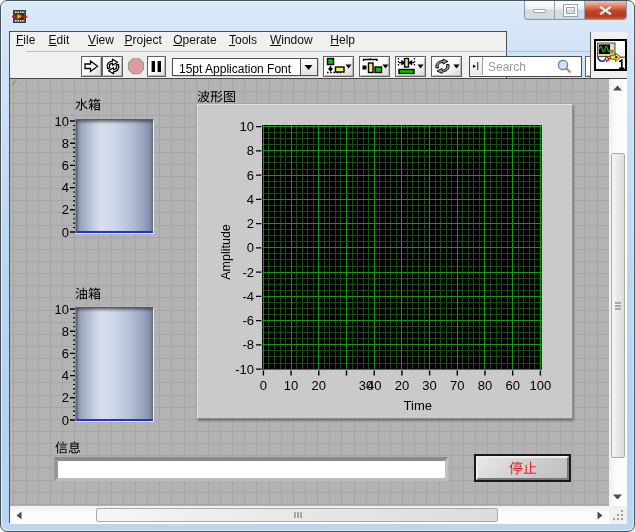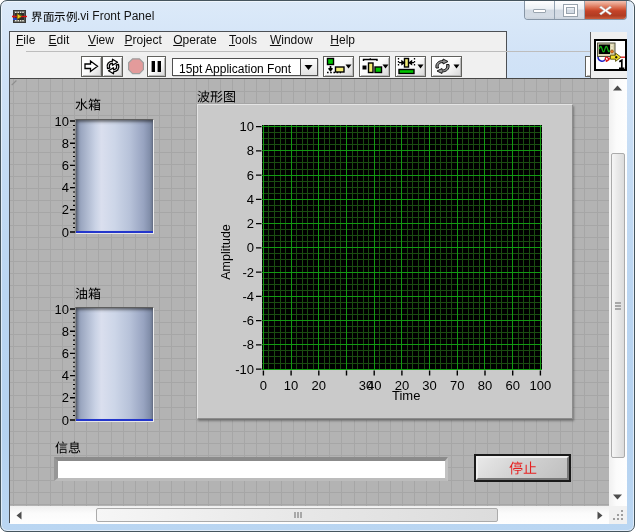--- a/index.html
+++ b/index.html
@@ -76,29 +76,20 @@
         <rect x="5.4" y="11" width="1.6" height="1.4"></rect>
         <rect x="7.8" y="11" width="1.6" height="1.4"></rect>
         <rect x="10.2" y="11" width="1.6" height="1.4"></rect>
       </g>
   <path d="M7 7.5 C7.8 5.5 9.5 5.5 10.3 7.5" stroke="#2FA32F" stroke-width="1" fill="none"></path>
   <rect x="0" y="6.7" width="5" height="1.6" fill="#E01010"></rect>
   <rect x="1" y="9.3" width="4.4" height="1.6" fill="#2041E8"></rect>
   <path d="M5.2 4.6 L9.8 7.5 L5.2 10.4 Z" fill="#F5C71A" stroke="#6B5A10" stroke-width=".8"></path>
   <rect x="9.2" y="6.8" width="5.8" height="1.4" fill="#E01010"></rect>
  </svg>
- <div id="title"><svg class="cj" style="width:11.5px;height:11.5px" viewBox="0 0 1000 1000">
-        <use href="#g754c" fill="#000"></use>
-      </svg><svg class="cj" style="width:11.5px;height:11.5px" viewBox="0 0 1000 1000">
-        <use href="#g9762" fill="#000"></use>
-      </svg><svg class="cj" style="width:11.5px;height:11.5px" viewBox="0 0 1000 1000">
-        <use href="#g793a" fill="#000"></use>
-      </svg><svg class="cj" style="width:11.5px;height:11.5px" viewBox="0 0 1000 1000">
-        <use href="#g4f8b" fill="#000"></use>
-      </svg><span>.vi Front Panel</span></div>
  <div id="wbtns">
    <div class="wb" style="width:29px;position:relative">
         <div class="abs" style="left:8px;top:8px;width:13px;height:4px;background:#fff;border:1px solid #9AA5AF;border-radius:1px"></div>
       </div>
    <div class="wb" style="width:30px;position:relative">
         <div class="abs" style="left:9px;top:4px;width:13px;height:11px;border:2px solid #fff;box-shadow:0 0 0 1px #99A4AE,inset 0 0 0 1px #99A4AE"></div>
       </div>
    <div class="wb" id="wbclose" style="width:42px;position:relative">
      <svg class="abs" style="left:13px;top:3px" width="15" height="13" viewBox="0 0 15 13">
           <path d="M3 2 L7.5 5.4 L12 2 L13.5 3.6 L9.3 6.5 L13.5 9.4 L12 11 L7.5 7.6 L3 11 L1.5 9.4 L5.7 6.5 L1.5 3.6 Z" fill="#fff" stroke="#B0B8C0" stroke-width=".6"></path>
@@ -158,20 +149,33 @@
       <rect x="8.5" y="1.5" width="4" height="8.5" fill="#F2EC76" stroke="#000" stroke-width="1.4"></rect>
       <path d="M3 5.7h4 M14 5.7h4 M8.3 5.7l-2.4-1.7v3.4z M13.2 5.7l2.4-1.7v3.4z" stroke="#000" stroke-width="1.2" fill="#000"></path>
       <rect x="3" y="12.5" width="15" height="4" fill="#00C400" stroke="#000" stroke-width="1.4"></rect>
       <path d="M21.5 7.5h6l-3 4z" fill="#000"></path>
     </svg></div>
     <div class="tbtn" style="left:405px;width:31px"><svg width="29" height="19" viewBox="0 0 29 19">
       <path d="M4 11 C3 6 7 3.5 11 3.5 L11 2 L16 4.5 L11 7 L11 5.5 C8 5.5 5.5 7 6.5 11 Z" fill="#909090" stroke="#1A1A1A" stroke-width="1" stroke-linejoin="round"></path>
       <path d="M17 7.5 C18 12.5 14 15 10 15 L10 16.5 L5 14 L10 11.5 L10 13 C13 13 15.5 11.5 14.5 7.5 Z" fill="#909090" stroke="#1A1A1A" stroke-width="1" stroke-linejoin="round"></path>
       <path d="M21.5 7.5h6l-3 4z" fill="#000"></path>
     </svg></div>
+    <div class="abs" style="left:443px;top:4px;width:113px;height:21px;border:1.5px solid #4A4A4A;background:#fff">
+      <div class="abs" style="left:0;top:0;width:13px;height:18px;background:linear-gradient(180deg,#FDFDFD,#E6E6E6);border-right:1px solid #9E9E9E">
+        <svg width="12" height="18" viewBox="0 0 12 18">
+              <path d="M3 7.5l3 1.8-3 1.8z" fill="#000"></path>
+              <rect x="7" y="5" width="1.3" height="8" fill="#555"></rect>
+            </svg>
+      </div>
+      <div class="abs" style="left:18px;top:3px;font-size:12px;color:#9A9A9A">Search</div>
+      <svg class="abs" style="left:85px;top:1px" width="18" height="17" viewBox="0 0 18 17">
+        <circle cx="8" cy="7" r="4.6" fill="#D6DFF5" stroke="#5C80C1" stroke-width="1.3"></circle>
+        <path d="M11.5 10.5 L15.5 14.5" stroke="#B8874C" stroke-width="2.2"></path>
+      </svg>
+    </div>
     <div class="tbtn" style="left:559px;width:22px"><svg width="20" height="19" viewBox="0 0 20 19">
             <text x="10" y="15.5" text-anchor="middle" font-family="Liberation Serif" font-size="18" font-weight="bold" fill="#F2E13A" stroke="#000" stroke-width="2" paint-order="stroke">?</text>
           </svg></div>
   </div>
   <div id="tbline"></div>
   <div id="iconarea">
     <div id="vibox"><svg width="29" height="28" viewBox="0 0 29 28">
       <rect x="1.5" y="2" width="17.5" height="13.5" fill="#D9D3AE" stroke="#50503E" stroke-width="1"></rect>
       <rect x="2.8" y="3.5" width="11.2" height="9.5" fill="#000"></rect>
       <path d="M3.3 8.2 C4.2 4.6 5.2 4.6 6.1 8.2 C7 11.8 8 11.8 8.9 8.2 C9.8 4.6 10.8 4.6 11.7 8.2 C12.3 10.6 12.9 11.4 13.6 9.5" stroke="#12B212" stroke-width="1.3" fill="none"></path>
@@ -260,21 +264,21 @@
         <div class="xlab" style="left:405.6px">30</div>
         <div class="xlab" style="left:433.3px">70</div>
         <div class="xlab" style="left:461.0px">80</div>
         <div class="xlab" style="left:488.7px">60</div>
         <div class="xlab" style="left:516.4px">100</div>
     <svg class="abs" style="left:0;top:0" width="599" height="427" viewBox="0 0 599 427">
           <path d="M246 47.60H251.5M246 71.85H251.5M246 96.10H251.5M246 120.35H251.5M246 144.60H251.5M246 168.85H251.5M246 193.10H251.5M246 217.35H251.5M246 241.60H251.5M246 265.85H251.5M246 290.10H251.5" stroke="#000" stroke-width="1.4" fill="none"></path>
           <path d="M253.40 291.5V296.5M281.10 291.5V296.5M308.80 291.5V296.5M336.50 291.5V296.5M364.20 291.5V296.5M391.90 291.5V296.5M419.60 291.5V296.5M447.30 291.5V296.5M475.00 291.5V296.5M502.70 291.5V296.5M530.40 291.5V296.5" stroke="#000" stroke-width="1.4" fill="none"></path>
         </svg>
     <div class="lab" style="left:181px;top:166px;width:70px;text-align:center;transform:rotate(-90deg);font-size:12.5px">Amplitude</div>
-    <div class="lab" style="left:382px;top:309px;width:40px;text-align:left">Time</div>
+    <div class="lab" style="left:382px;top:319px;width:40px;text-align:right">Time</div>
     <div class="lab" style="left:45px;top:360.5px"><svg class="cj" style="width:13px;height:13px" viewBox="0 0 1000 1000">
             <use href="#g4fe1" fill="#000"></use>
           </svg><svg class="cj" style="width:13px;height:13px" viewBox="0 0 1000 1000">
             <use href="#g606f" fill="#000"></use>
           </svg></div>
   </div>
   <div id="vsb">
     <svg class="abs" style="left:3px;top:5px" width="11" height="8" viewBox="0 0 11 8">
           <path d="M5.5 1.5 L10 6.5 L1 6.5 Z" fill="#4D4D4D"></path>
         </svg>

